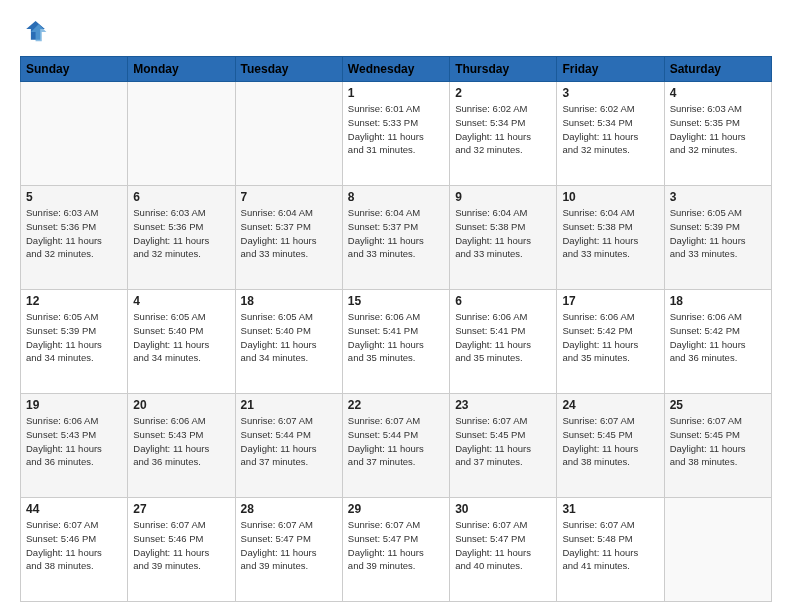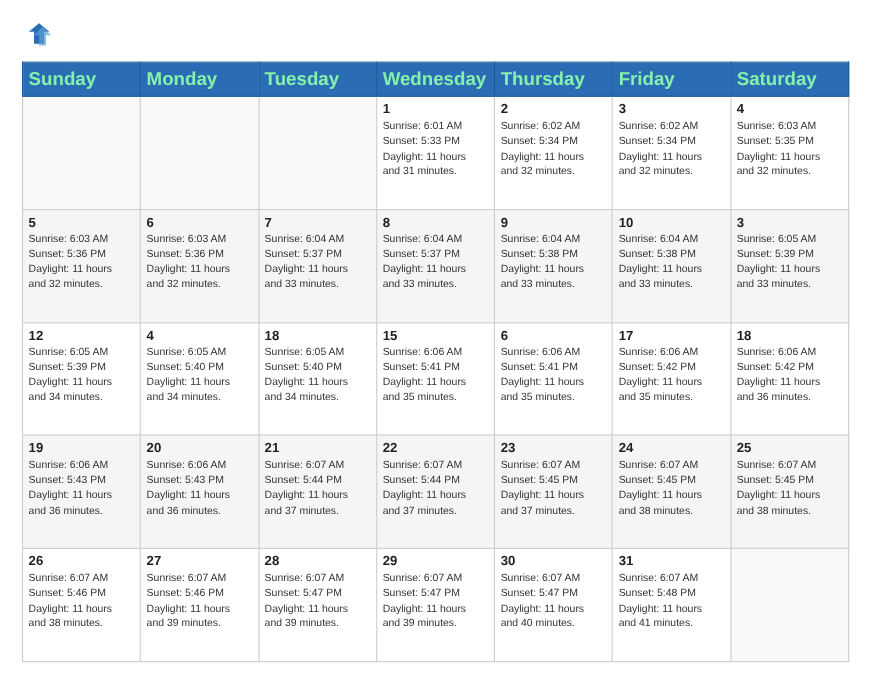--- a/index.html
+++ b/index.html
@@ -47,24 +47,24 @@
     }
     .calendar {
       flex: 1;
       border: 1px solid #ccc;
       border-collapse: collapse;
       width: 100%;
       table-layout: fixed;
     }
     .calendar th {
       background: #2a6db5;
-      color: #86efac;
+      color: #000000;
       text-align: left;
       padding: 5px 5px;
-      font-size: 17px;
+      font-size: 12px;
       border: 1px solid #1a5a9a;
       font-weight: bold;
     }
     .calendar td {
       border: 1px solid #ccc;
       vertical-align: top;
       padding: 4px 5px;
       font-size: 10px;
       color: #333;
       background: #fff;
@@ -307,21 +307,21 @@
           <td>
             <span class="day-num">25</span>
             <div class="day-info" style="white-space: pre-line;">Sunrise: 6:07 AM
 Sunset: 5:45 PM
 Daylight: 11 hours
 and 38 minutes.</div>
           </td>
         </tr>
         <tr>
           <td>
-            <span class="day-num">26</span>
+            <span class="day-num">44</span>
             <div class="day-info" style="white-space: pre-line;">Sunrise: 6:07 AM
 Sunset: 5:46 PM
 Daylight: 11 hours
 and 38 minutes.</div>
           </td>
           <td>
             <span class="day-num">27</span>
             <div class="day-info" style="white-space: pre-line;">Sunrise: 6:07 AM
 Sunset: 5:46 PM
 Daylight: 11 hours

